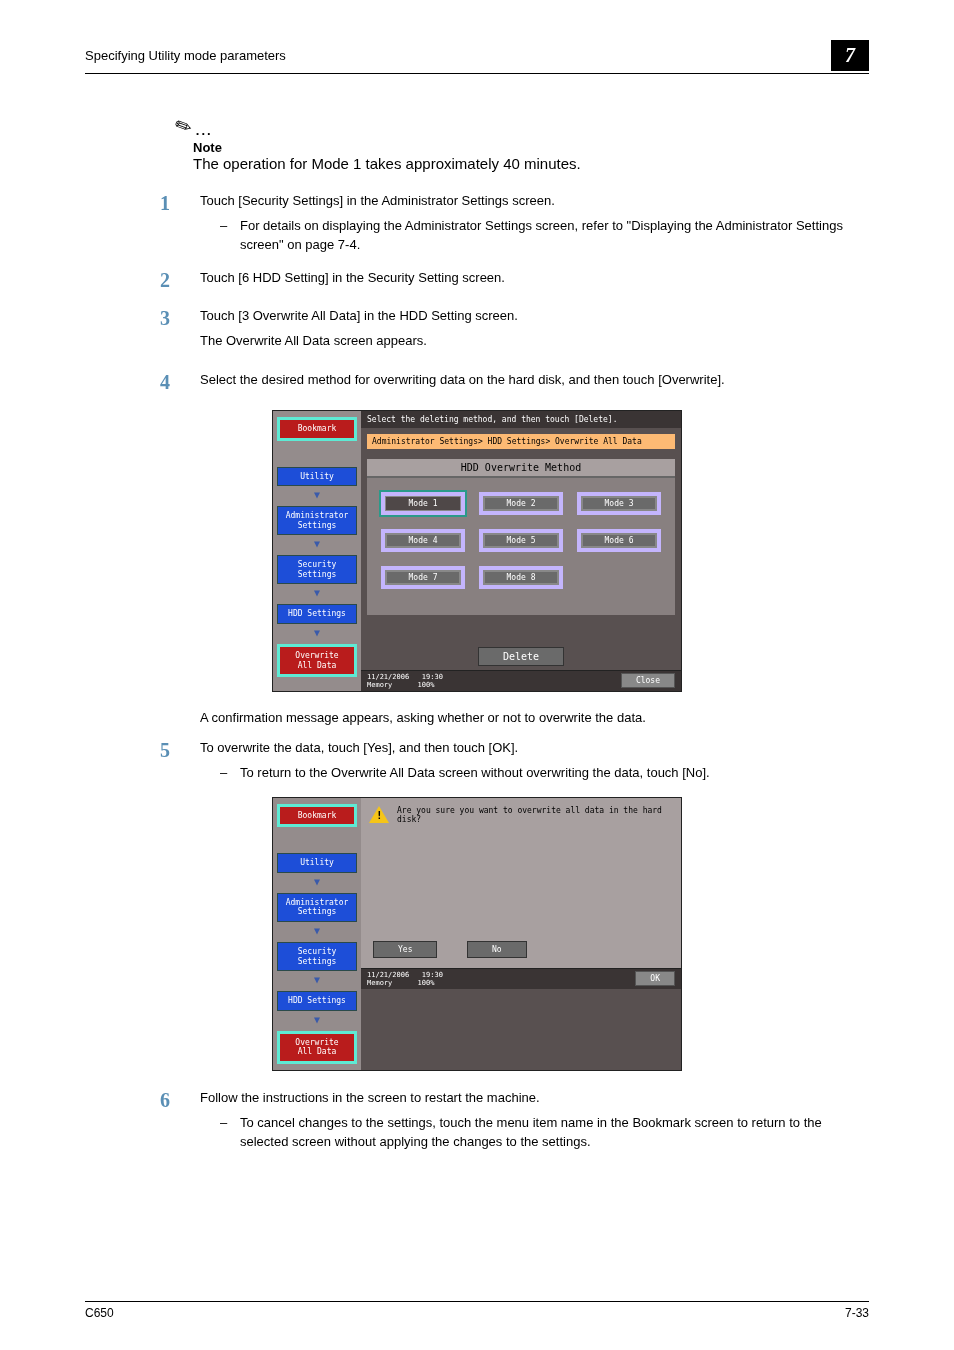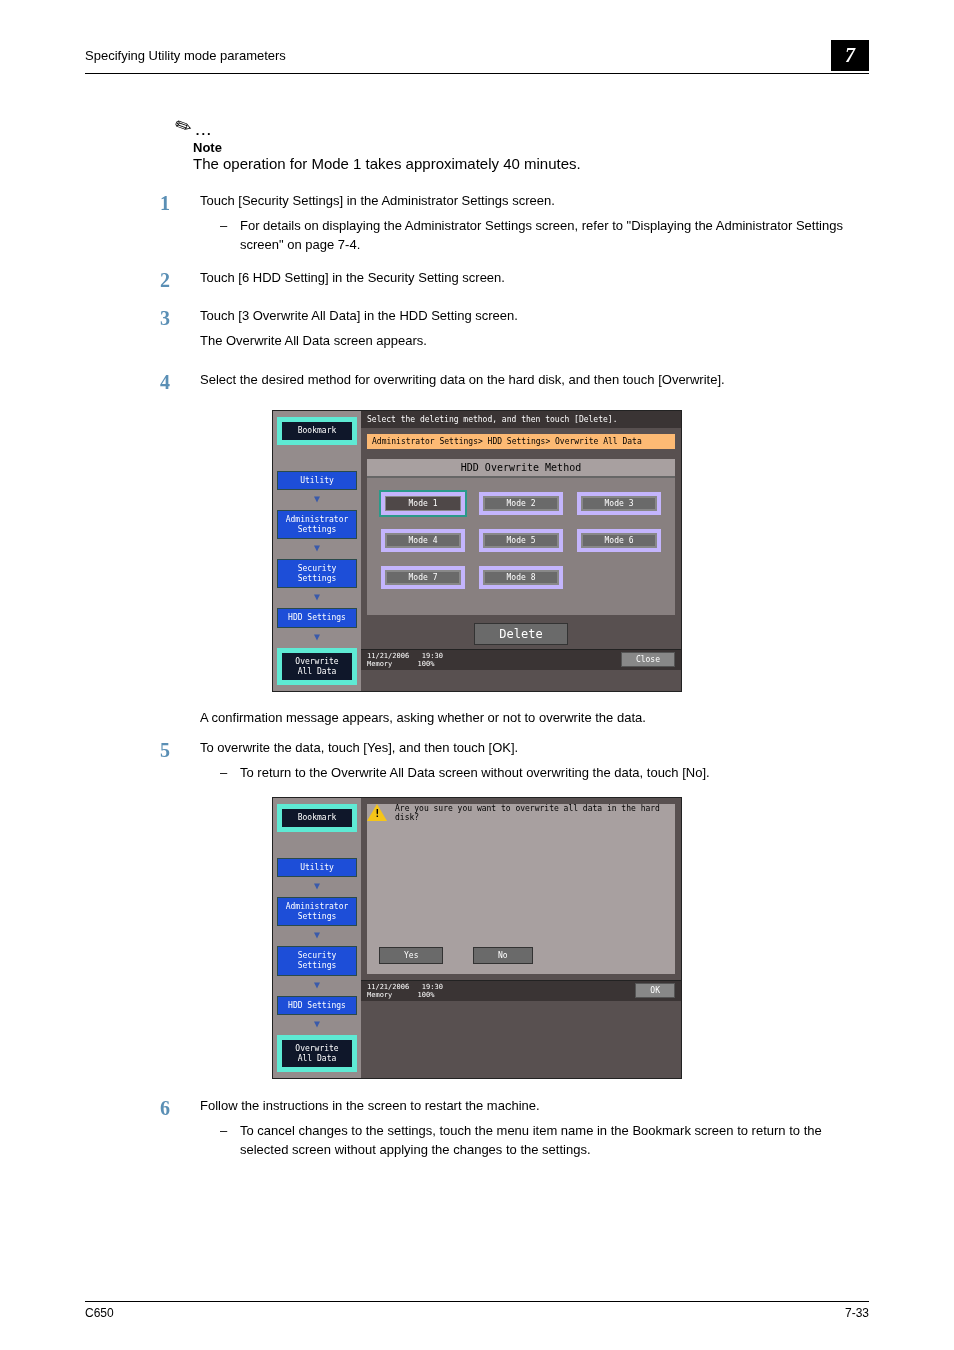--- a/index.html
+++ b/index.html
@@ -27,37 +27,37 @@
   .sub-bullet { display: flex; margin-top: 6px; padding-left: 20px;}
   .sub-bullet .dash { width: 20px; flex-shrink:0;}
   .sub-bullet .txt { flex:1;}
   .between-text { margin-left: 115px; font-size:13px; margin-top:8px; margin-bottom:14px;}
 
   
   .screen { width: 410px; margin: 10px auto 18px auto; background:#948c8c; font-family: "Lucida Console", Monaco, monospace; font-size: 9px; color:#fff; border:1px solid #222;}
   .screen-inner { display:flex; }
   .scr-sidebar { width: 88px; padding: 6px 4px; display:flex; flex-direction:column; gap:6px; background:#948c8c;}
   .sb-btn { background:#4a7a7a; border:1px solid #2a4a4a; text-align:center; padding:4px 2px; font-size:8px; line-height:1.2;}
-  .sb-btn.active { background:#0f172a; border:5px solid #5eead4;}
+  .sb-btn.active { background:#b91c1c; border:3px solid #5eead4;}
   .sb-btn.dark { background:#1d4ed8;}
   .sb-arrow { text-align:center; color:#3a5aaa; font-size:10px; line-height:1; margin-top:-2px;}
   .scr-main { flex:1; background:#585050; position:relative; min-height:250px;}
   .scr-topbar { background:#3a3434; padding:4px 6px; font-size:8px;}
   .scr-breadcrumb-wrap{ padding:6px;}
   .scr-breadcrumb { background:#fdba74; color:#000; padding:3px 5px; font-size:8px;}
   .scr-panel { margin:4px 6px; background:#888080; padding:0 0 12px 0;}
   .scr-panel-title { text-align:center; background:#a8a0a0; padding:3px 0; font-size:10px; color:#000; border-bottom:2px solid #666;}
   .mode-grid { display:grid; grid-template-columns: repeat(3, 1fr); gap:14px 14px; padding:14px;}
   .mode-btn { background:#6a6a6a; border:4px solid #c4b5fd; text-align:center; padding:3px 0; font-size:8px; color:#fff; box-shadow: inset 0 0 0 2px #888;}
   .mode-btn.sel{ background:#4f4848; box-shadow: 0 0 0 2px #2a9a8a, inset 0 0 0 1px #888;}
   .scr-delete-row{ text-align:center; padding:4px 0;}
-  .scr-delete{ display:inline-block; background:#6a6a6a; border:1px solid #333; padding:3px 24px; font-size:12px;}
+  .scr-delete{ display:inline-block; background:#6a6a6a; border:1px solid #333; padding:3px 24px; font-size:10px;margin-top:24px;}
   .scr-statusbar{ background:#3a3434; display:flex; justify-content:space-between; align-items:center; padding:2px 6px; font-size:7px; border-top:1px solid #222;}
   .scr-close{ background:#888; border:1px solid #555; padding:2px 14px; font-size:8px;}
-  .scr-blank{ flex:1; background:#a8a0a0; margin:6px; padding:0; min-height:170px; position:relative;}
+  .scr-blank{ flex:1; background:#a8a0a0; padding:8px; min-height:170px; position:relative;}
   .warn-row{ display:flex; align-items:center; gap:8px; color:#000; font-size:8px;}
   .warn-tri{ width:0;height:0;border-left:10px solid transparent;border-right:10px solid transparent;border-bottom:17px solid #f5c518; position:relative;}
   .warn-tri::after{content:"!"; position:absolute; left:-3px; top:3px; color:#000; font-weight:bold; font-size:11px;}
   .yn-row{ position:absolute; bottom:10px; left:0; right:0; text-align:left;}
   .yn-btn{ display:inline-block; background:#6a6a6a; border:1px solid #333; padding:3px 24px; font-size:8px; margin:0 12px; color:#fff;}
 
   .footer-row { display:flex; justify-content:space-between; border-top:1px solid #000; padding-top:4px; font-size:12px; position:absolute; bottom:30px; left:85px; right:85px;}
 </style>
 </head>
 <body>

